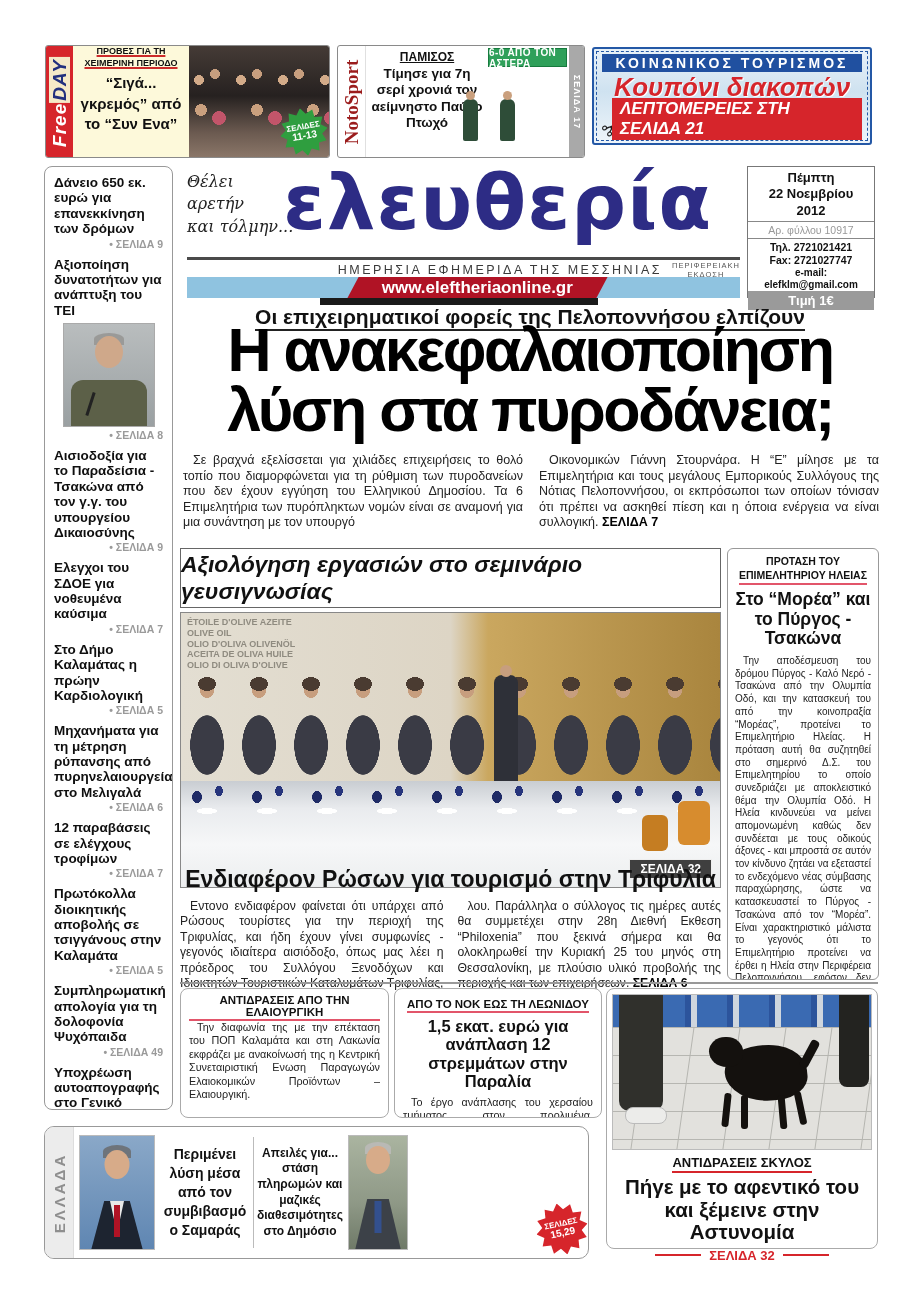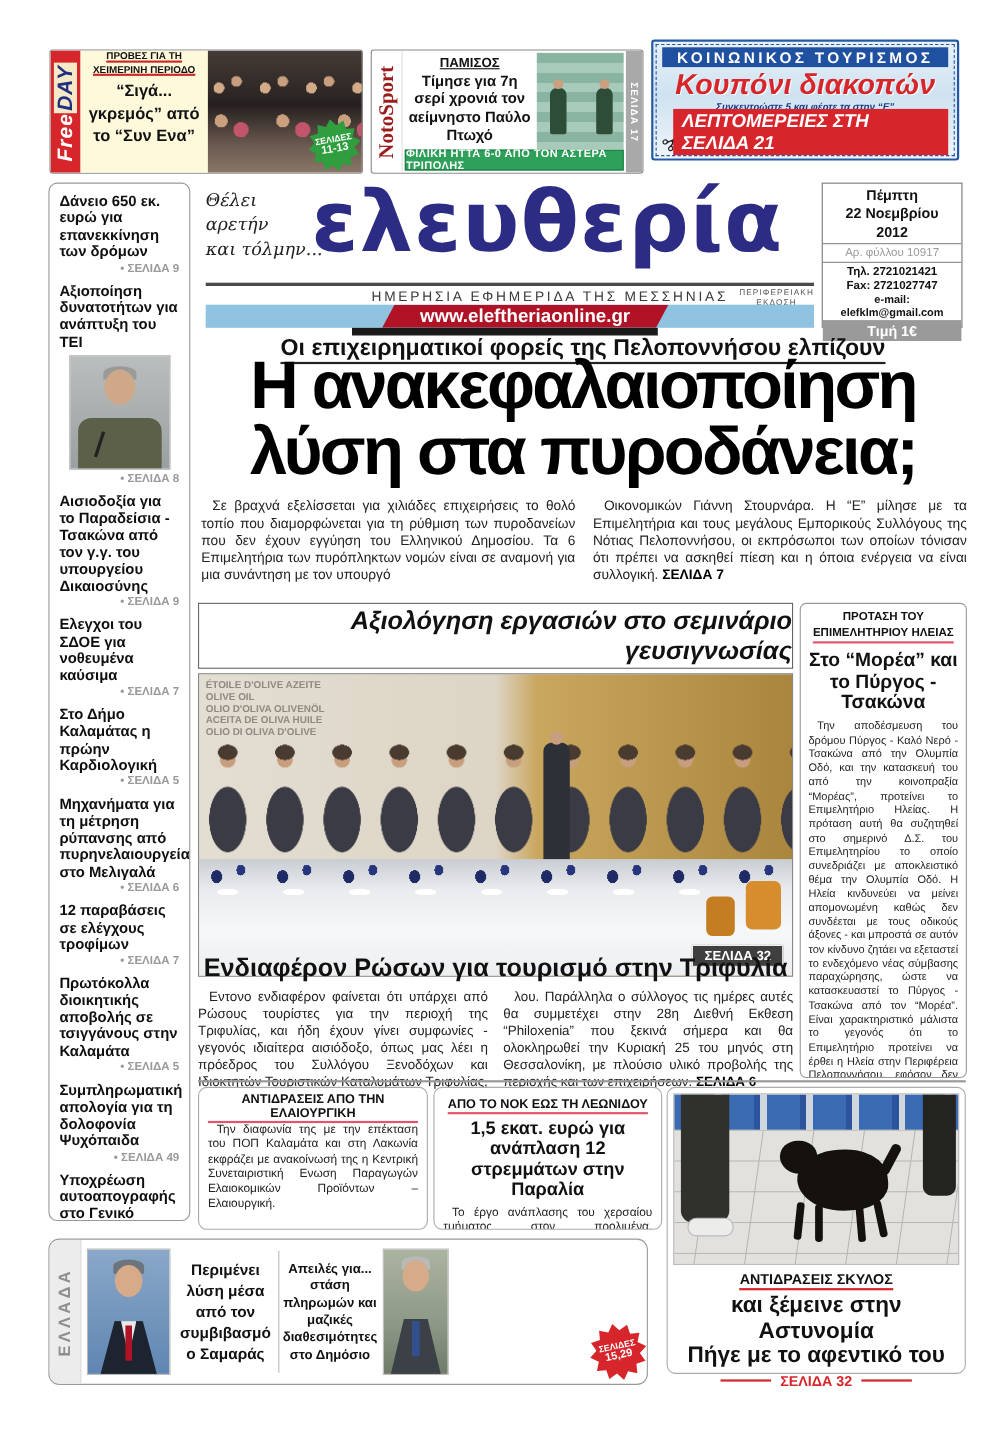--- a/index.html
+++ b/index.html
@@ -29,36 +29,36 @@
     background-repeat:repeat-x,repeat-x,repeat-x,repeat-x,no-repeat;}
   .star{position:absolute;display:flex;flex-direction:column;align-items:center;justify-content:center;
         color:#fff;font-weight:bold;text-align:center;line-height:1.05;
         clip-path:polygon(100% 50%,86.7% 59.8%,93.3% 75%,76.9% 76.9%,75% 93.3%,59.8% 86.7%,50% 100%,40.2% 86.7%,25% 93.3%,23.1% 76.9%,6.7% 75%,13.3% 59.8%,0% 50%,13.3% 40.2%,6.7% 25%,23.1% 23.1%,25% 6.7%,40.2% 13.3%,50% 0%,59.8% 13.3%,75% 6.7%,76.9% 23.1%,93.3% 25%,86.7% 40.2%);}
   .star .l1{font-size:8px;} .star .l2{font-size:10px;}
   #fd-badge{width:48px;height:48px;right:1px;bottom:1px;background:#2f9e3f;transform:rotate(-10deg);}
 
   #notosport{left:337px;width:248px;}
   .ns-strip{width:27px;position:relative;border-right:1px solid #e0e0e0;}
   .ns-strip .vert{font-family:"Liberation Serif","DejaVu Serif",serif;font-weight:bold;font-size:19px;color:#9b1c1c;}
-  .ns-main{flex:1;display:flex;flex-direction:column;padding:2px;}
+  .ns-main{flex:1;display:flex;flex-direction:row;padding:2px;}
   .ns-row{flex:1;display:flex;}
   .ns-text{width:118px;text-align:center;padding-top:2px;}
   .ns-kicker{font-size:12px;font-weight:bold;text-decoration:underline;}
   .ns-title{font-size:13.5px;font-weight:bold;line-height:1.22;margin-top:2px;}
   .ns-photo{flex:1;margin-left:2px;position:relative;
     background:repeating-linear-gradient(180deg,#8ab4a2 0 9px,#a8cabb 9px 18px);}
   .ns-player{position:absolute;width:15px;height:42px;background:#2e4d38;border-radius:6px 6px 2px 2px;bottom:14px;}
   .ns-player::before{content:"";position:absolute;left:3px;top:-8px;width:9px;height:9px;border-radius:50%;background:#caa07e;}
   .ns-p1{left:12px;} .ns-p2{right:10px;}
   .ns-bar{height:17px;background:#2fa05a;border:1px solid #177a3e;color:#fff;font-weight:bold;font-size:10px;
           display:flex;align-items:center;justify-content:center;letter-spacing:.4px;}
   .ns-page{width:15px;background:#a9a9a9;position:relative;}
   .ns-page .vert{transform:translate(-50%,-50%) rotate(90deg);font-size:9px;color:#fff;font-weight:bold;letter-spacing:1px;}
 
-  #coupon{position:absolute;left:592px;top:36px;width:280px;height:110px;border:2px solid #2458a6;border-radius:3px;
+  #coupon{position:absolute;left:592px;top:47px;width:280px;height:98px;border:2px solid #2458a6;border-radius:3px;
           box-sizing:border-box;background:linear-gradient(180deg,#e8f1f8,#cfe2f0 45%,#eef5fa);}
   #coupon::before{content:"";position:absolute;inset:2px;border:1.5px dashed #2458a6;pointer-events:none;}
   .cp-header{background:#2050a0;color:#fff;text-align:center;font-weight:bold;font-size:14px;letter-spacing:3px;
              padding:1px 0;margin:5px 8px 0;}
   .cp-title{text-align:center;color:#d6252b;font-weight:bold;font-style:italic;font-size:26px;line-height:1.05;
             margin-top:2px;text-shadow:1px 1px 0 #fff;}
   .cp-lines{text-align:center;color:#173a8a;font-size:9px;font-weight:bold;font-style:italic;line-height:1.35;margin-top:1px;}
   .cp-scissors{position:absolute;left:8px;bottom:0px;font-size:28px;color:#1a1a1a;transform:rotate(-40deg);}
   .cp-footer{position:absolute;right:8px;bottom:3px;background:#d6252b;color:#fff;font-size:17px;font-weight:bold;
              font-style:italic;padding:1px 8px;margin-left:18px;}
@@ -105,21 +105,21 @@
   .headline{position:absolute;left:180px;top:320px;width:700px;text-align:center;font-weight:bold;font-size:61px;
             line-height:0.99;letter-spacing:-2.5px;color:#000;}
   .lead{position:absolute;left:183px;top:453px;width:696px;display:flex;gap:16px;}
   .lead p{margin:0;flex:1;font-size:12.5px;line-height:1.24;text-align:justify;color:#222;text-indent:10px;}
   .pgref{font-weight:bold;color:#000;}
 
   .hr2{position:absolute;left:180px;top:982px;width:698px;height:1.5px;background:#999;}
 
   
   .seminar{position:absolute;left:180px;top:548px;width:541px;}
-  .sem-title{border:1.5px solid #666;text-align:right;font-style:italic;font-weight:bold;font-size:23px;padding:2px 0;background:#fff;}
+  .sem-title{border:1.5px solid #666;text-align:left;font-style:italic;font-weight:bold;font-size:23px;padding:2px 0;background:#fff;}
   .sem-photo{margin-top:4px;height:276px;border:1px solid #888;position:relative;overflow:hidden;box-sizing:border-box;
     background:linear-gradient(90deg,#e3ded2 0%,#ddd5c5 50%,#caa75f 57%,#a9853e 100%);}
   .olive-words{position:absolute;left:6px;top:4px;color:#8f8b80;font-weight:bold;font-size:9px;line-height:1.2;}
   .sem-people{position:absolute;left:0;top:52px;width:100%;height:118px;
     background-image:
       radial-gradient(9px 7px at 26px 19px,#4a3b31 98%,transparent 100%),
       radial-gradient(7px 7px at 26px 26px,#c79e7e 98%,transparent 100%),
       radial-gradient(17px 30px at 26px 80px,#3a3b45 98%,transparent 100%);
     background-size:52px 118px;background-repeat:repeat-x;}
   .sem-waiter{position:absolute;left:58%;top:62px;width:24px;height:108px;background:#2e3038;border-radius:8px 8px 0 0;}
@@ -429,22 +429,22 @@
       <div class="dog-body"></div>
       <div class="dog-head"></div>
       <div class="dog-leg dl1"></div>
       <div class="dog-leg dl2"></div>
       <div class="dog-leg dl3"></div>
       <div class="dog-leg dl4"></div>
       <div class="dog-tail"></div>
     </div>
     <span class="dog-kicker">ΑΝΤΙΔΡΑΣΕΙΣ ΣΚΥΛΟΣ</span>
     <div class="dog-title">
+      <div>Πήγε με το αφεντικό του</div>
       <div>και ξέμεινε στην Αστυνομία</div>
-      <div>Πήγε με το αφεντικό του</div>
     </div>
     <div class="dog-page">ΣΕΛΙΔΑ 32</div>
   </div>
 
   <div class="greece">
     <div class="gr-label">
       <span class="vert">ΕΛΛΑΔΑ</span>
     </div>
     <div class="gr-photo" id="samaras-photo">
       <div class="sam-hair"></div>

